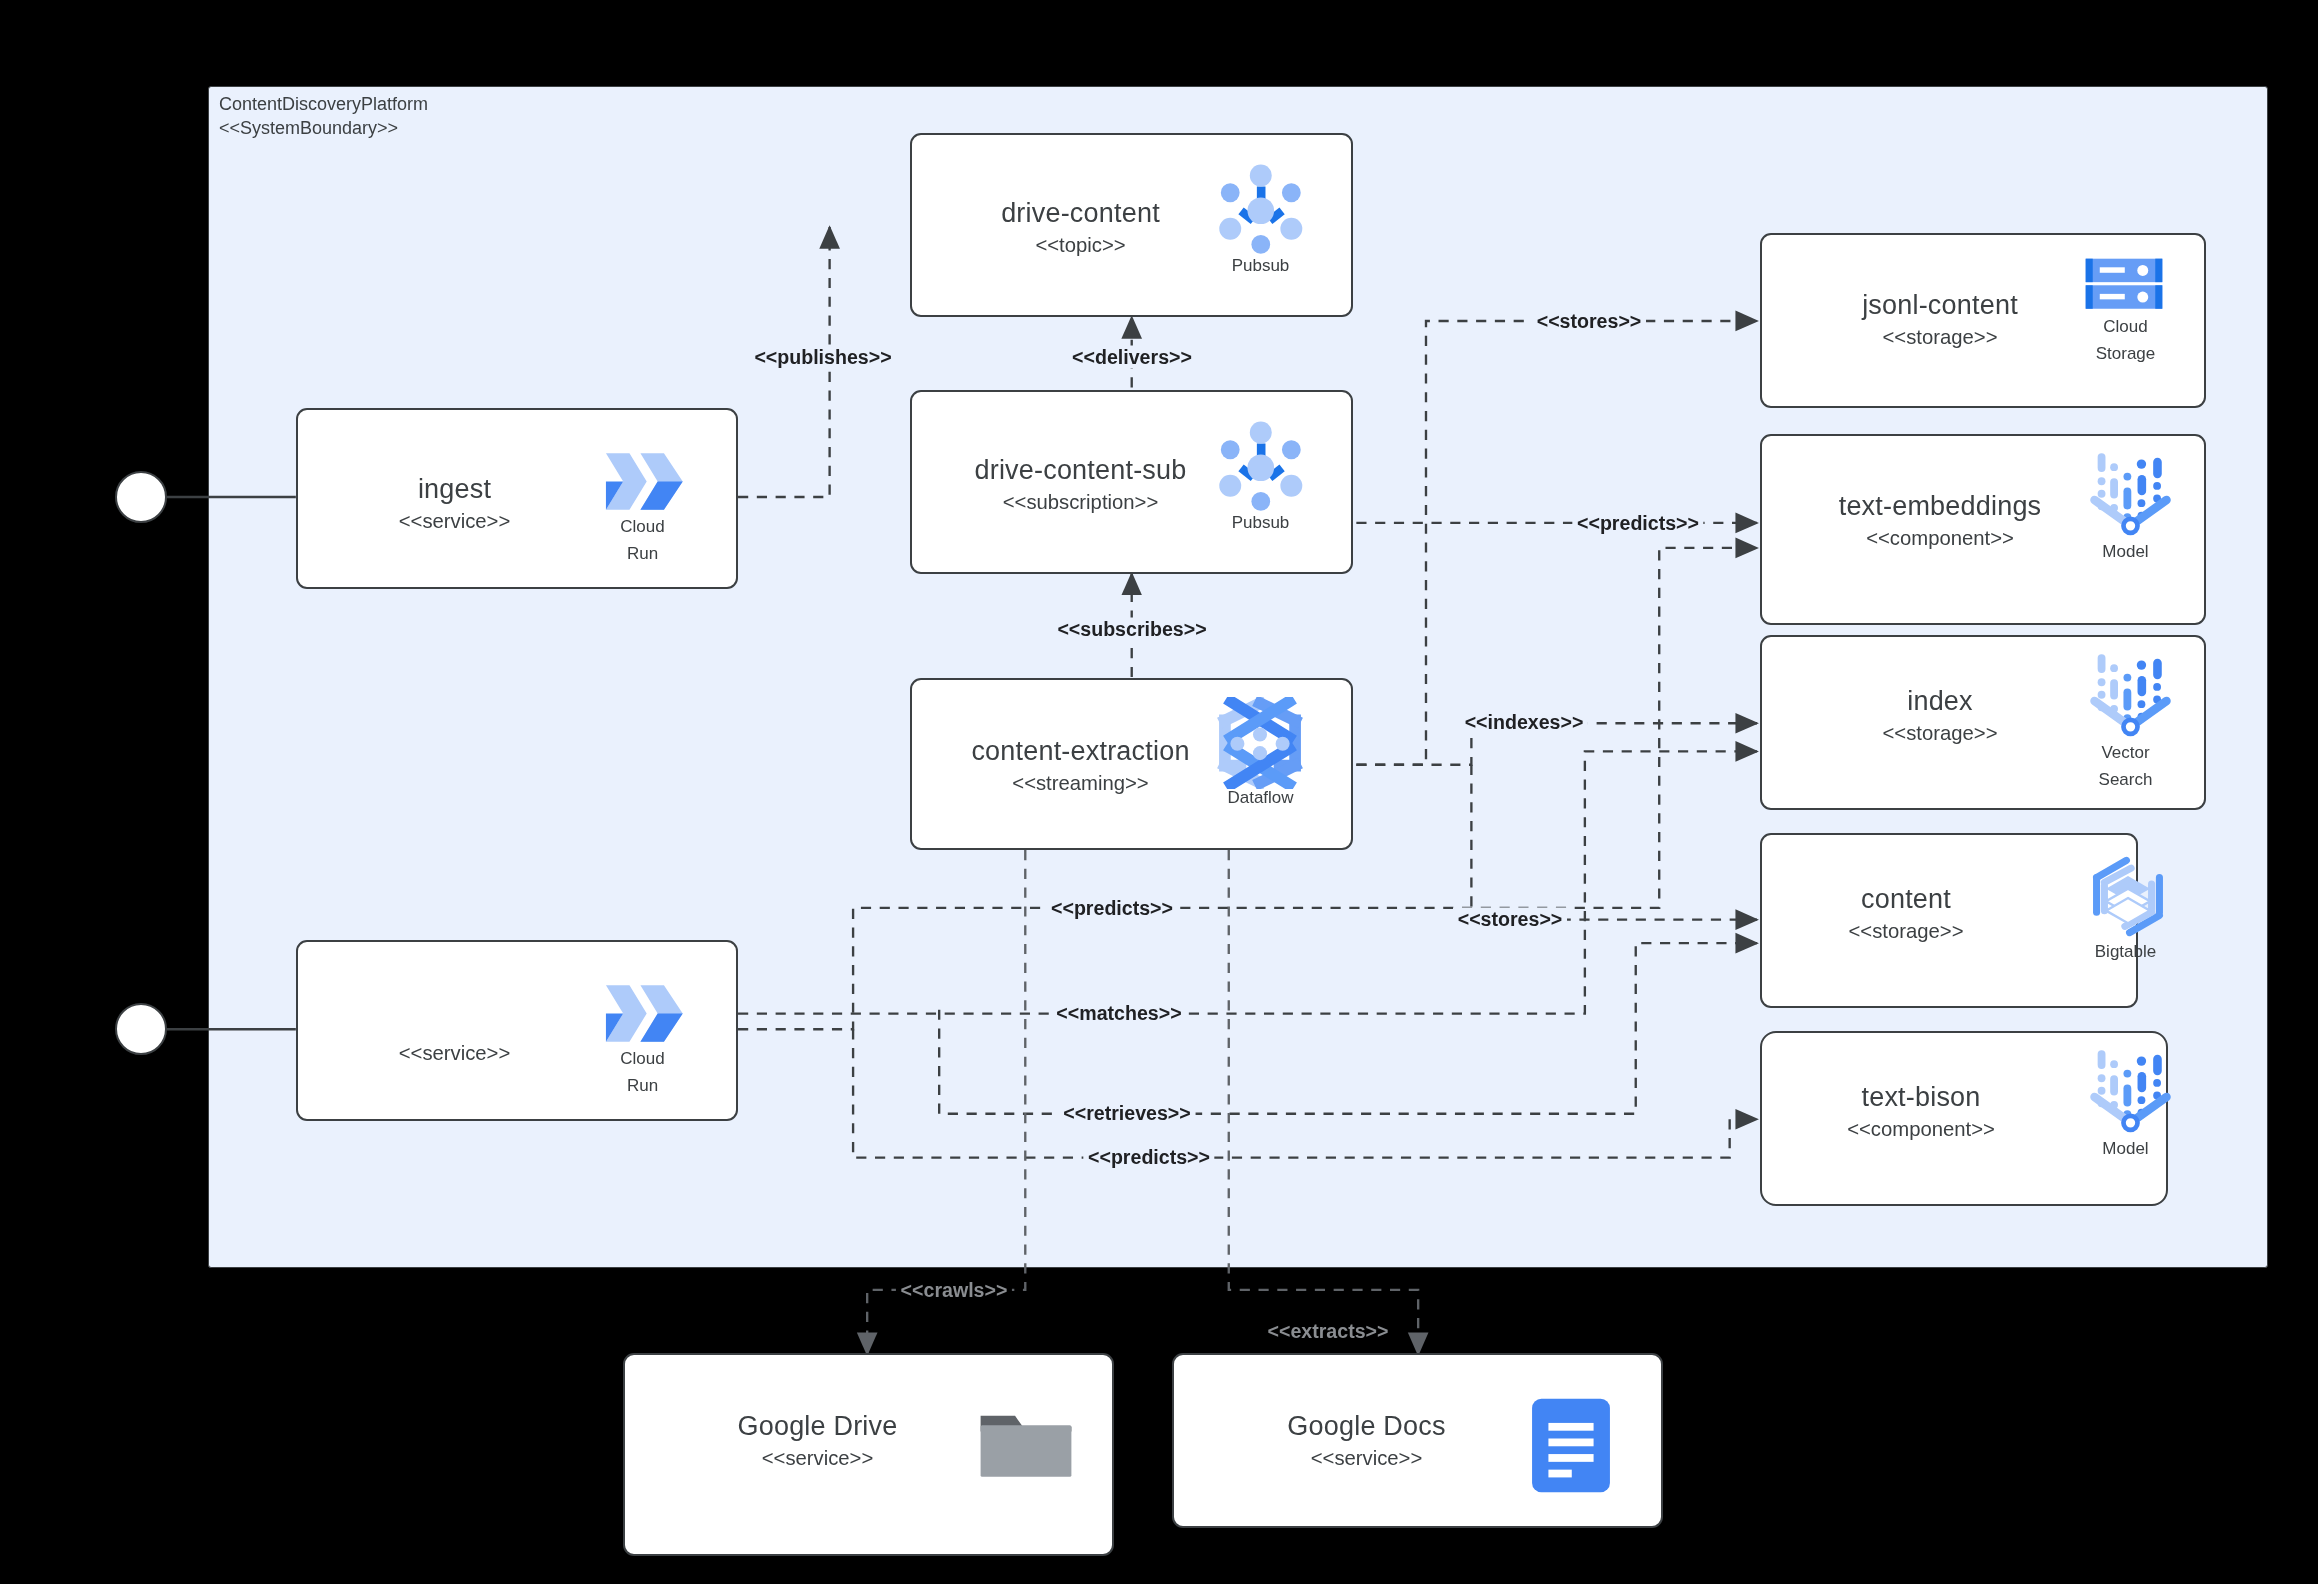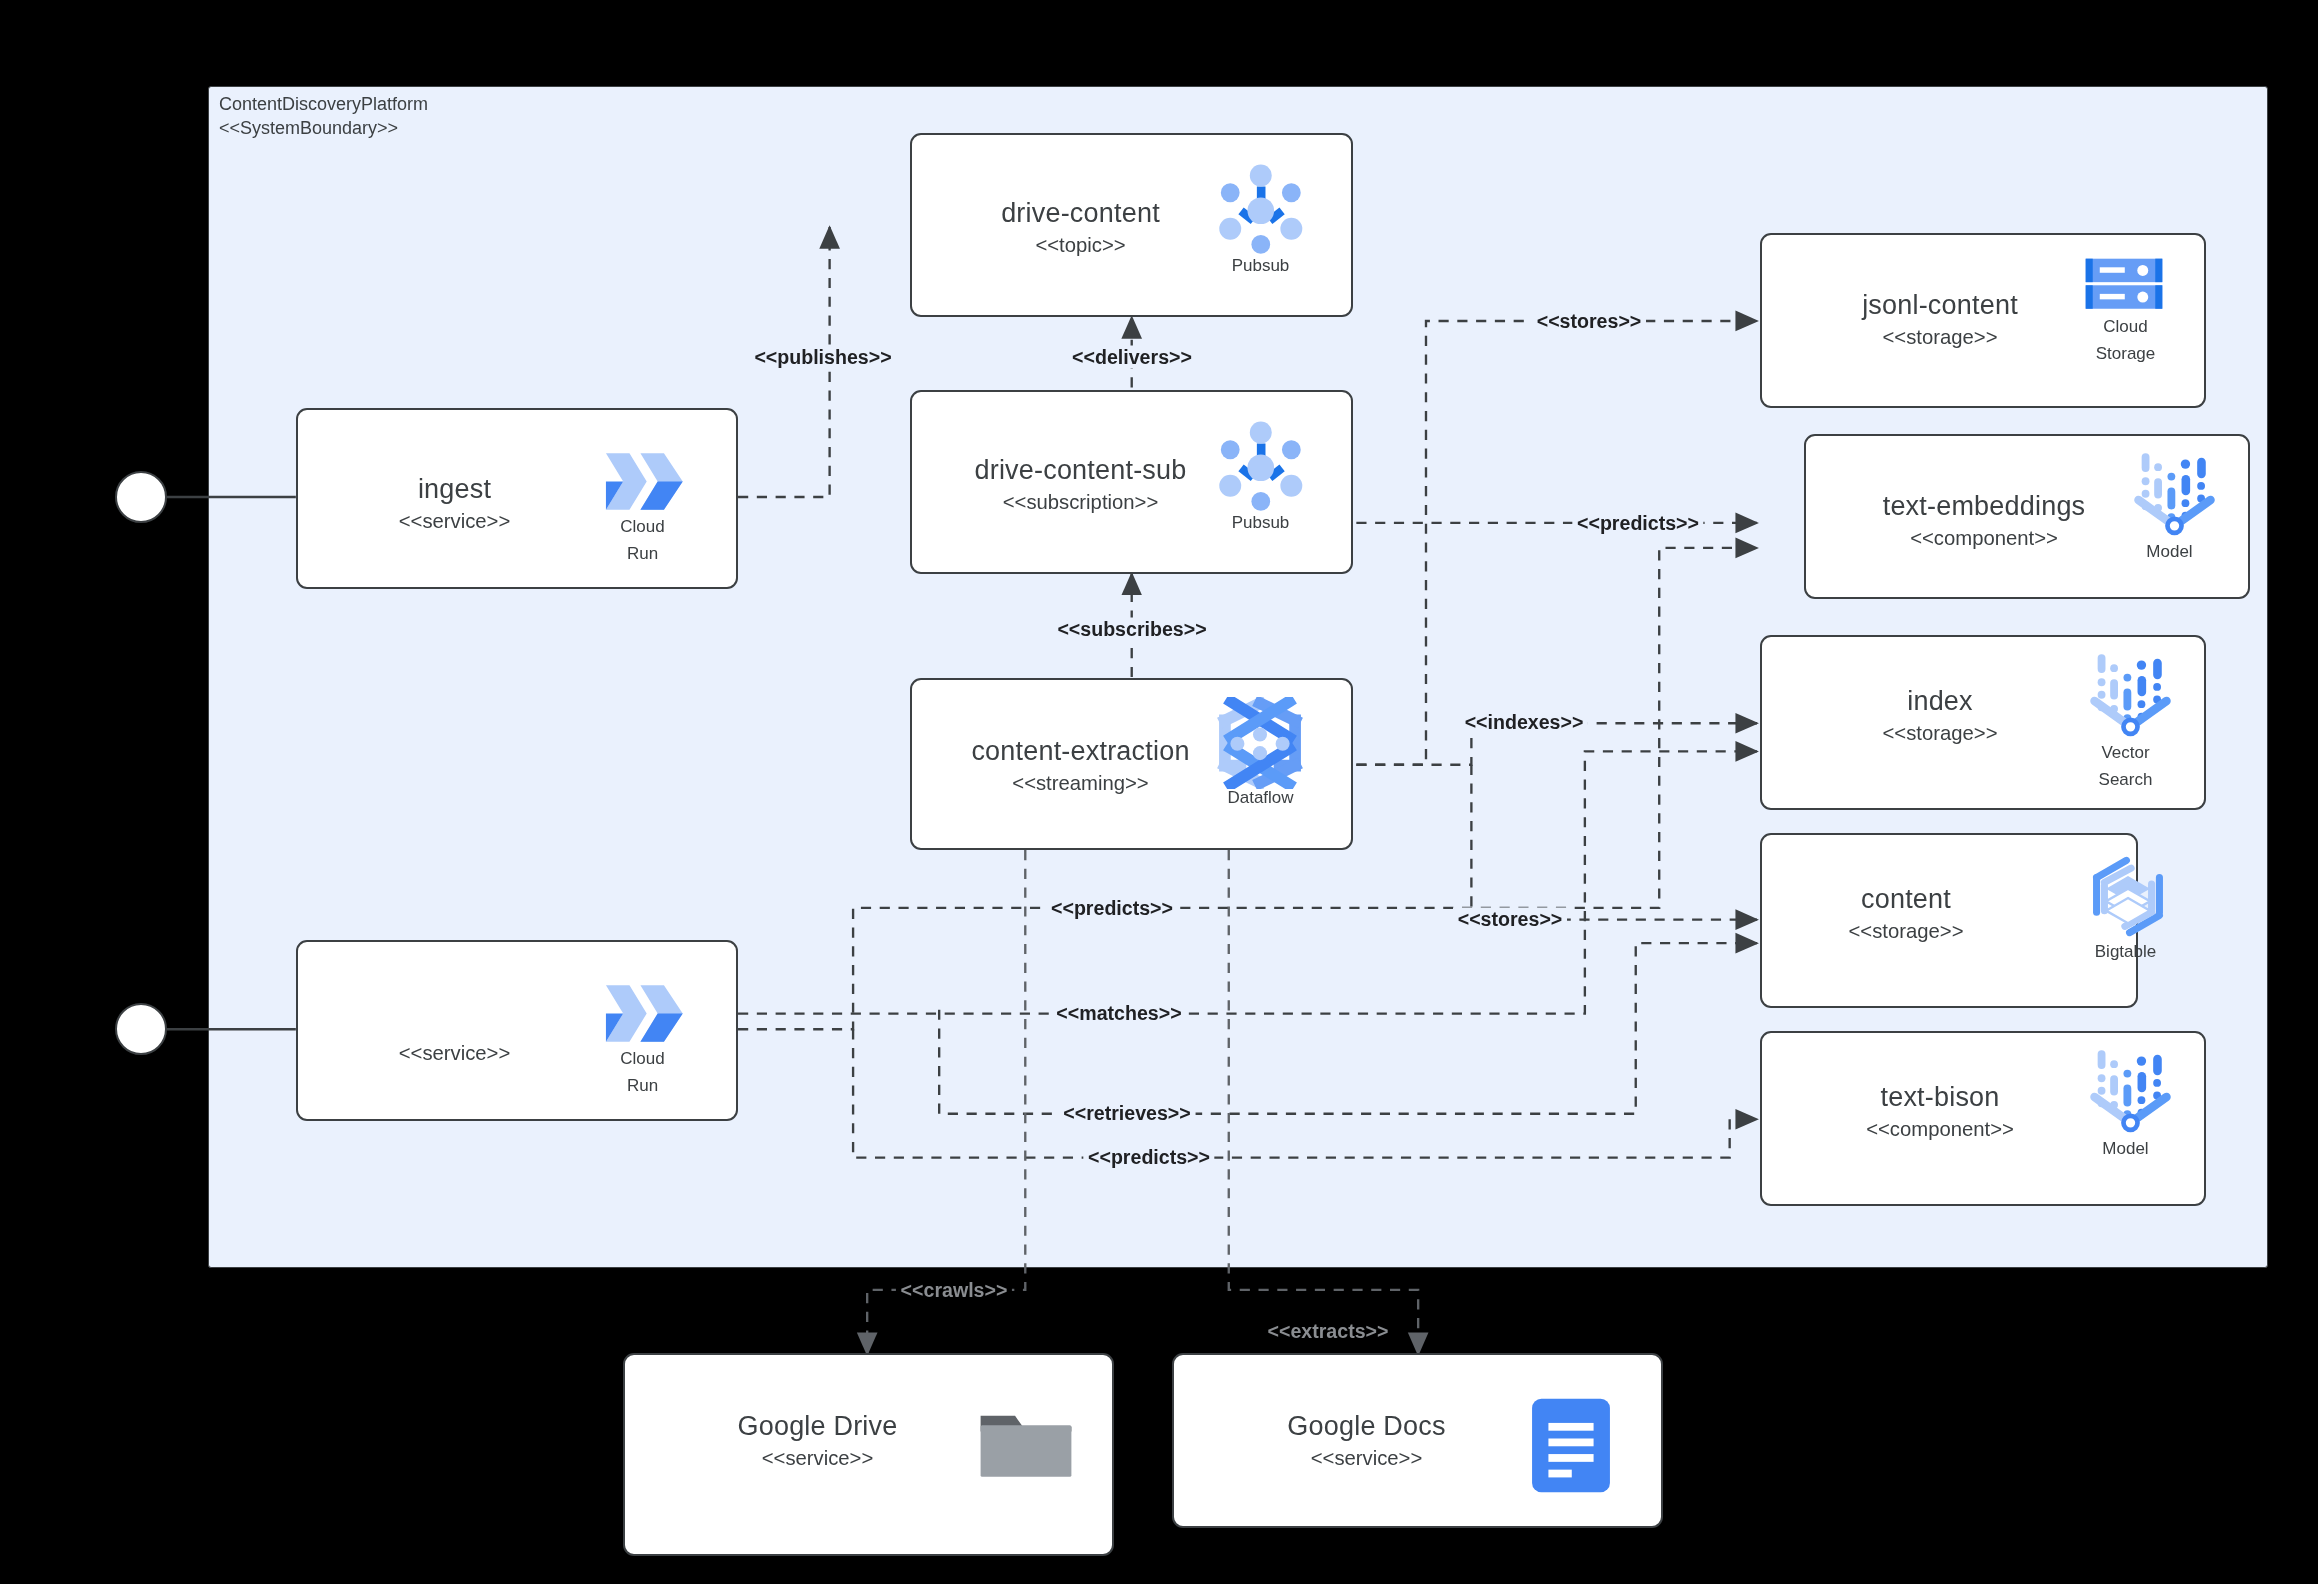--- a/index.html
+++ b/index.html
@@ -215,21 +215,21 @@
         <rect x="24" y="13" width="32" height="7" fill="#ffffff"></rect>
         <rect x="24" y="47" width="32" height="7" fill="#ffffff"></rect>
         <circle cx="79" cy="17" r="7" fill="#ffffff"></circle>
         <circle cx="79" cy="51" r="7" fill="#ffffff"></circle>
       </svg>
     </div>
     <div class="tech" style="left:301px;top:78px;width:125px;white-space:pre-line;">Cloud
 Storage</div>
   </div>
 
-  <div class="node" style="left:1760px;top:434px;width:446px;height:165px;margin-left:44px;">
+  <div class="node" style="left:1760px;top:434px;width:446px;height:191px;">
     <div class="title" style="top:55px;left:-86px;right:0;">text-embeddings</div>
     <div class="stereo" style="top:91px;left:-86px;right:0;">&lt;&lt;component&gt;&gt;</div>
     <div class="iconbox" style="left:326px;top:14px;width:85px;height:86px;">
       <svg viewBox="0 0 108 110" width="85" height="86">
         <g fill="#aecbfa">
           <rect x="12" y="4" width="10" height="24" rx="5"></rect>
           <circle cx="17" cy="40" r="5"></circle>
             <circle cx="17" cy="56" r="5"></circle>
             <circle cx="17" cy="72" r="5"></circle>
           <circle cx="33" cy="22" r="5"></circle>
@@ -313,21 +313,21 @@
         <g>
           <path d="M56,28 L84,44 L56,60 L28,44 Z" fill="#aecbfa"></path>
           <path d="M56,44 L84,60 L56,76 L28,60 Z" fill="#ffffff" stroke="#aecbfa" stroke-width="3"></path>
           <path d="M56,56 L84,72 L56,88 L28,72 Z" fill="#ffffff" stroke="#aecbfa" stroke-width="3"></path>
         </g>
       </svg>
     </div>
     <div class="tech" style="left:301px;top:103px;width:125px;">Bigtable</div>
   </div>
 
-  <div class="node" style="left:1760px;top:1031px;width:446px;height:175px;">
+  <div class="node" style="left:1760px;top:1031px;width:408px;height:175px;border-radius:16px;">
     <div class="title" style="top:49px;left:-86px;right:0;">text-bison</div>
     <div class="stereo" style="top:85px;left:-86px;right:0;">&lt;&lt;component&gt;&gt;</div>
     <div class="iconbox" style="left:326px;top:14px;width:85px;height:86px;">
       <svg viewBox="0 0 108 110" width="85" height="86">
         <g fill="#aecbfa">
           <rect x="12" y="4" width="10" height="24" rx="5"></rect>
           <circle cx="17" cy="40" r="5"></circle>
             <circle cx="17" cy="56" r="5"></circle>
             <circle cx="17" cy="72" r="5"></circle>
           <circle cx="33" cy="22" r="5"></circle>

